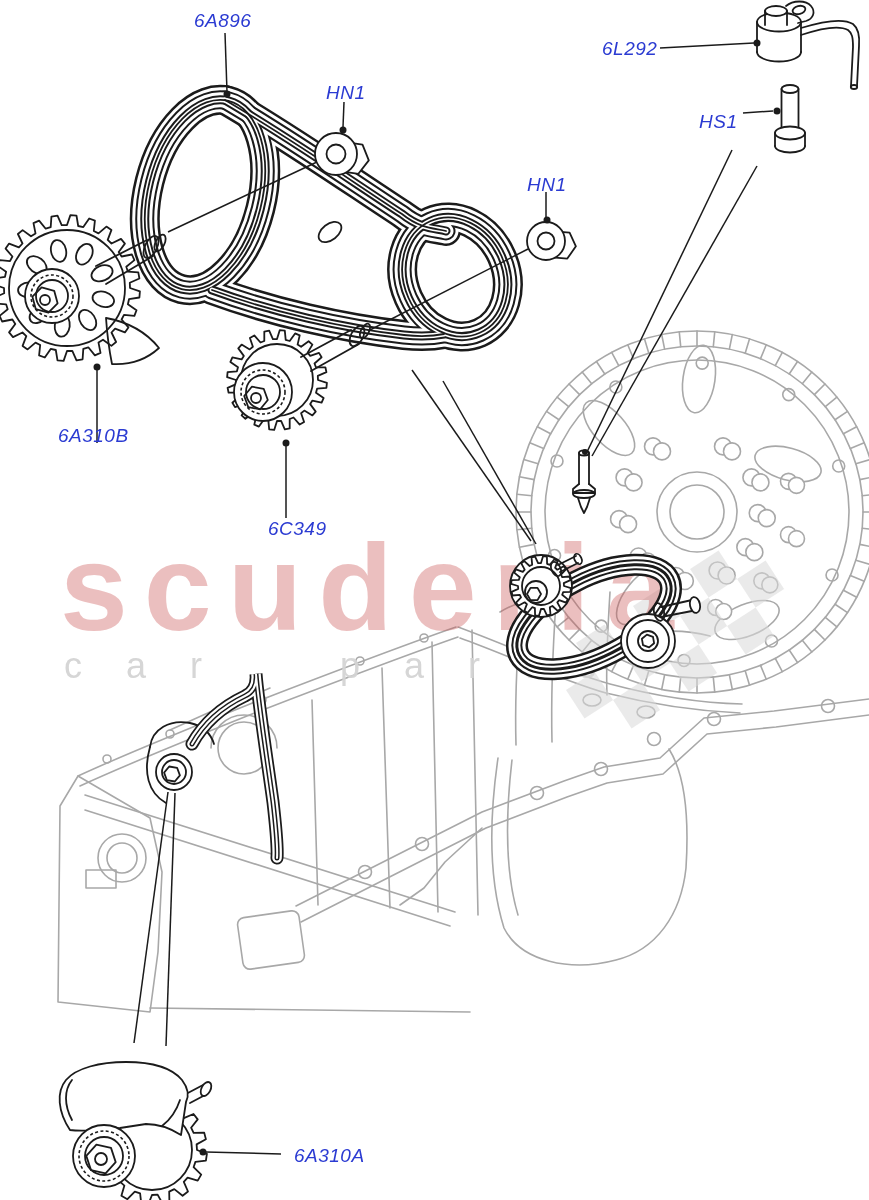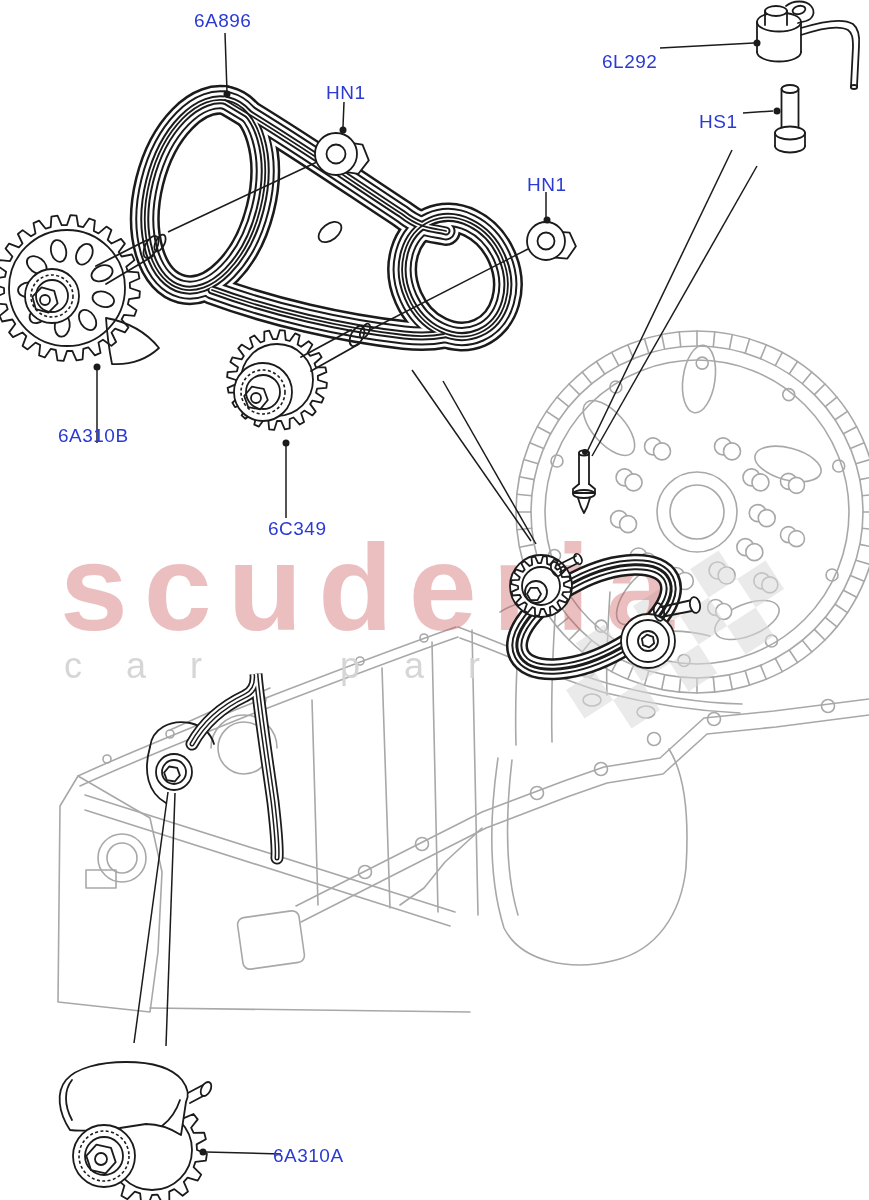--- a/index.html
+++ b/index.html
@@ -1,21 +1,21 @@
 <!DOCTYPE html>
 <html><head>
 <meta charset="utf-8">
 <style>
   html,body{margin:0;padding:0;background:#ffffff;}
   #stage{position:relative;width:869px;height:1200px;background:#fff;overflow:hidden;
          font-family:"Liberation Sans", sans-serif;}
   #diagram-svg{position:absolute;left:0;top:0;}
   .part-label{position:absolute;color:#2b3bd2;font-size:19px;line-height:19px;
               font-family:"Liberation Sans", sans-serif;letter-spacing:.5px;cursor:pointer;
-              user-select:none;white-space:nowrap;}
+              user-select:none;white-space:nowrap;font-style:italic;}
   .gray{stroke:#a8a8a8;stroke-width:1.6;fill:none;stroke-linecap:round;stroke-linejoin:round;}
   .grayf{stroke:#a8a8a8;stroke-width:1.6;fill:#ffffff;stroke-linejoin:round;}
   .dark{stroke:#1b1b1b;stroke-width:1.8;fill:none;stroke-linecap:round;stroke-linejoin:round;}
   .darkf{stroke:#1b1b1b;stroke-width:1.8;fill:#ffffff;stroke-linejoin:round;}
   .leader{stroke:#1b1b1b;stroke-width:1.5;fill:none;}
   .dashring{stroke:#1b1b1b;stroke-width:1.6;fill:none;stroke-dasharray:3 2.4;}
 </style>
 </head>
 <body>
 
@@ -390,18 +390,18 @@
     <path class="leader" d="M 168,792 L 134,1043"></path>
         <path class="leader" d="M 175,793 L 166,1046"></path>
     <circle cx="203" cy="1152" r="3.5" fill="#1b1b1b"></circle>
         <path class="leader" d="M 206,1152 L 281,1154"></path>
   </g>
 </svg>
 
 <div class="part-label" style="left:194px;top:11px">6A896</div>
 <div class="part-label" style="left:326px;top:83px">HN1</div>
 <div class="part-label" style="left:527px;top:175px">HN1</div>
-<div class="part-label" style="left:602px;top:52px">6L292</div>
+<div class="part-label" style="left:602px;top:39px">6L292</div>
 <div class="part-label" style="left:699px;top:112px">HS1</div>
 <div class="part-label" style="left:58px;top:426px">6A310B</div>
 <div class="part-label" style="left:268px;top:519px">6C349</div>
-<div class="part-label" style="left:273px;top:1146px">6A310A</div>
+<div class="part-label" style="left:294px;top:1146px">6A310A</div>
 </div>
 
 </body></html>

